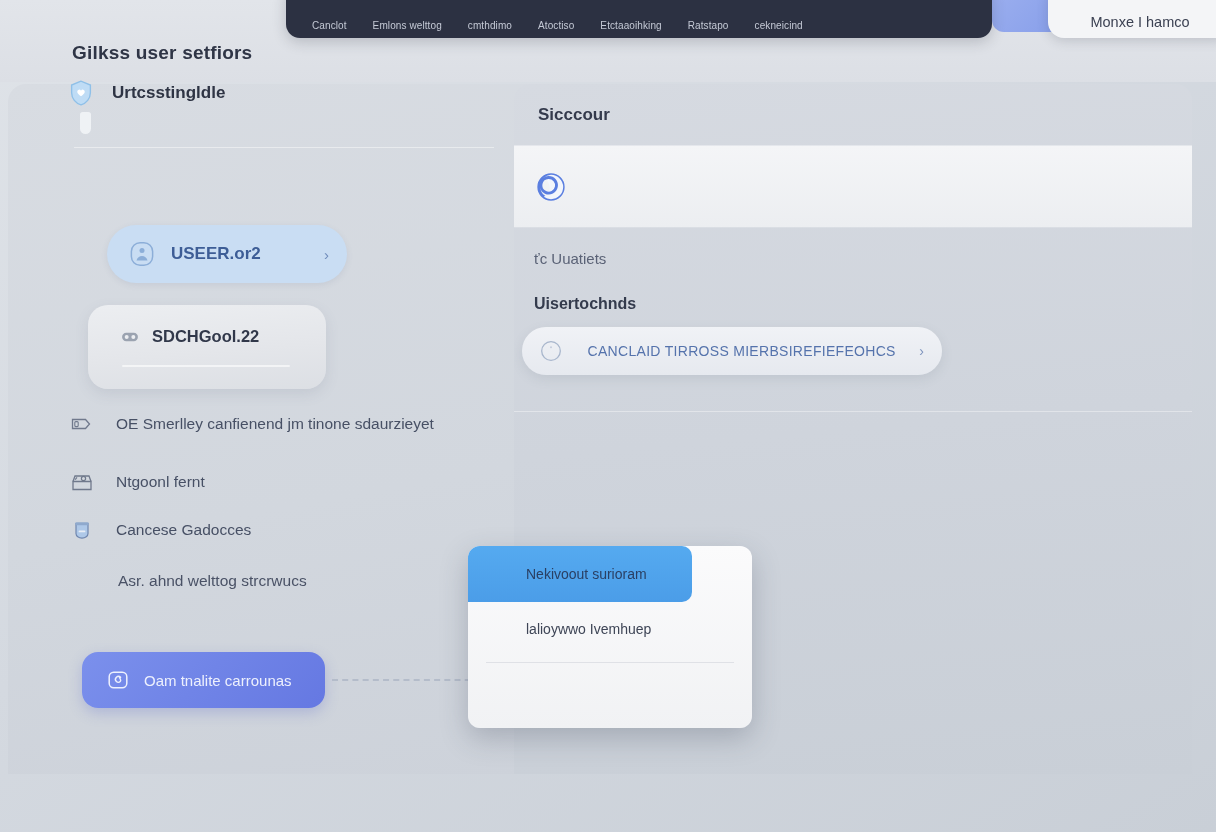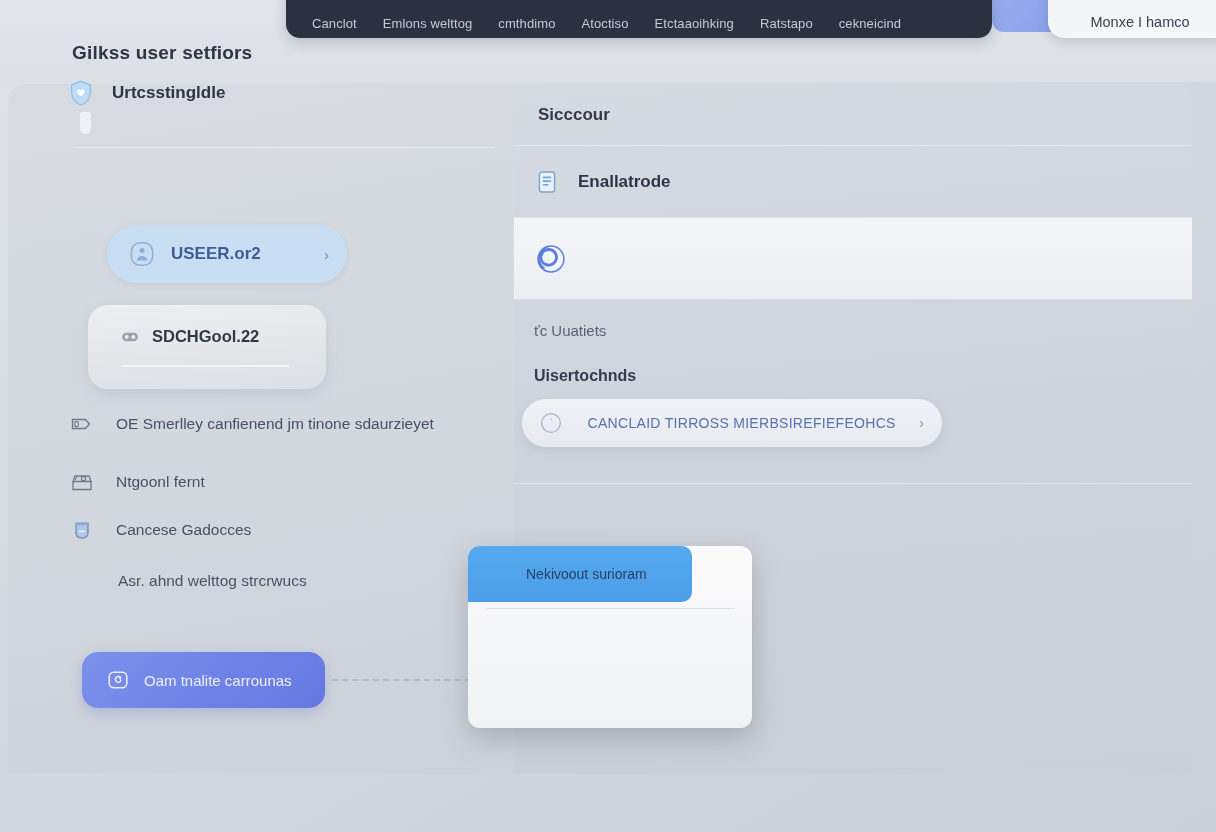--- a/index.html
+++ b/index.html
@@ -28,21 +28,21 @@
     border-radius: 14px;
     display: flex;
     align-items: flex-end;
     padding: 0 26px 7px 26px;
     gap: 26px;
     box-shadow: 0 4px 14px rgba(40,44,58,.22);
     overflow: hidden;
   }
   .topnav-item {
     color: #c5cad6;
-    font-size: 13px;
+    font-size: 10px;
     letter-spacing: .1px;
     white-space: nowrap;
     filter: blur(.35px);
     cursor: pointer;
   }
 
   .topnav-accent {
     position: absolute;
     left: 992px;
     top: -18px;
@@ -495,31 +495,20 @@
 </button>
 
 <div class="connector"></div>
 
 <div class="panel">
 
   <div class="panel-header">
     <span class="ttl">Sicccour</span>
   </div>
 
-  <div class="panel-row">
-    <span class="ico">
-      <svg width="26" height="26" viewBox="0 0 24 24">
-        <rect x="5" y="2.8" width="14" height="18.4" rx="2.6" fill="#e9f1fb" stroke="#7ba3d6" stroke-width="1.3"></rect>
-        <rect x="8" y="7" width="8" height="1.5" rx=".7" fill="#7ba3d6"></rect>
-        <rect x="8" y="10.4" width="8" height="1.5" rx=".7" fill="#7ba3d6"></rect>
-        <rect x="8" y="13.8" width="5.5" height="1.5" rx=".7" fill="#7ba3d6"></rect>
-      </svg>
-    </span>
-    <span class="lbl">Enallatrode</span>
-  </div>
 
   <div class="panel-row active">
     <span class="ico">
       <svg width="34" height="34" viewBox="0 0 24 24">
         <circle cx="12" cy="12" r="8.6" fill="none" stroke="#5b7fe0" stroke-width="2.1"></circle>
         <path d="M12 3.4a8.6 8.6 0 0 1 0 17.2 8.6 8.6 0 0 1-5.1-1.7c2.6-1.3 4.2-3.6 4.2-6.4 0-3-1.7-5.5-4.4-6.8A8.6 8.6 0 0 1 12 3.4z" fill="#f3f6fc"></path>
         <path d="M10.2 5.3a5.5 5.5 0 1 1-2.1 10.5 5.5 5.5 0 0 1 2.1-10.5z" fill="none" stroke="#5b7fe0" stroke-width="2"></path>
       </svg>
     </span>
   </div>
@@ -537,14 +526,15 @@
     </span>
     <span class="lbl">CANCLAID TIRROSS MIERBSIREFIEFEOHCS</span>
     <span class="chev">›</span>
   </button>
 
   <div class="panel-divider"></div>
 </div>
 
 <div class="dropdown">
   <div class="dd-item highlight">Nekivoout surioram</div>
+  <div class="dd-item">lalioywwo Ivemhuep</div>
   <div class="dd-sep"></div>
 </div>
 
 </body></html>

